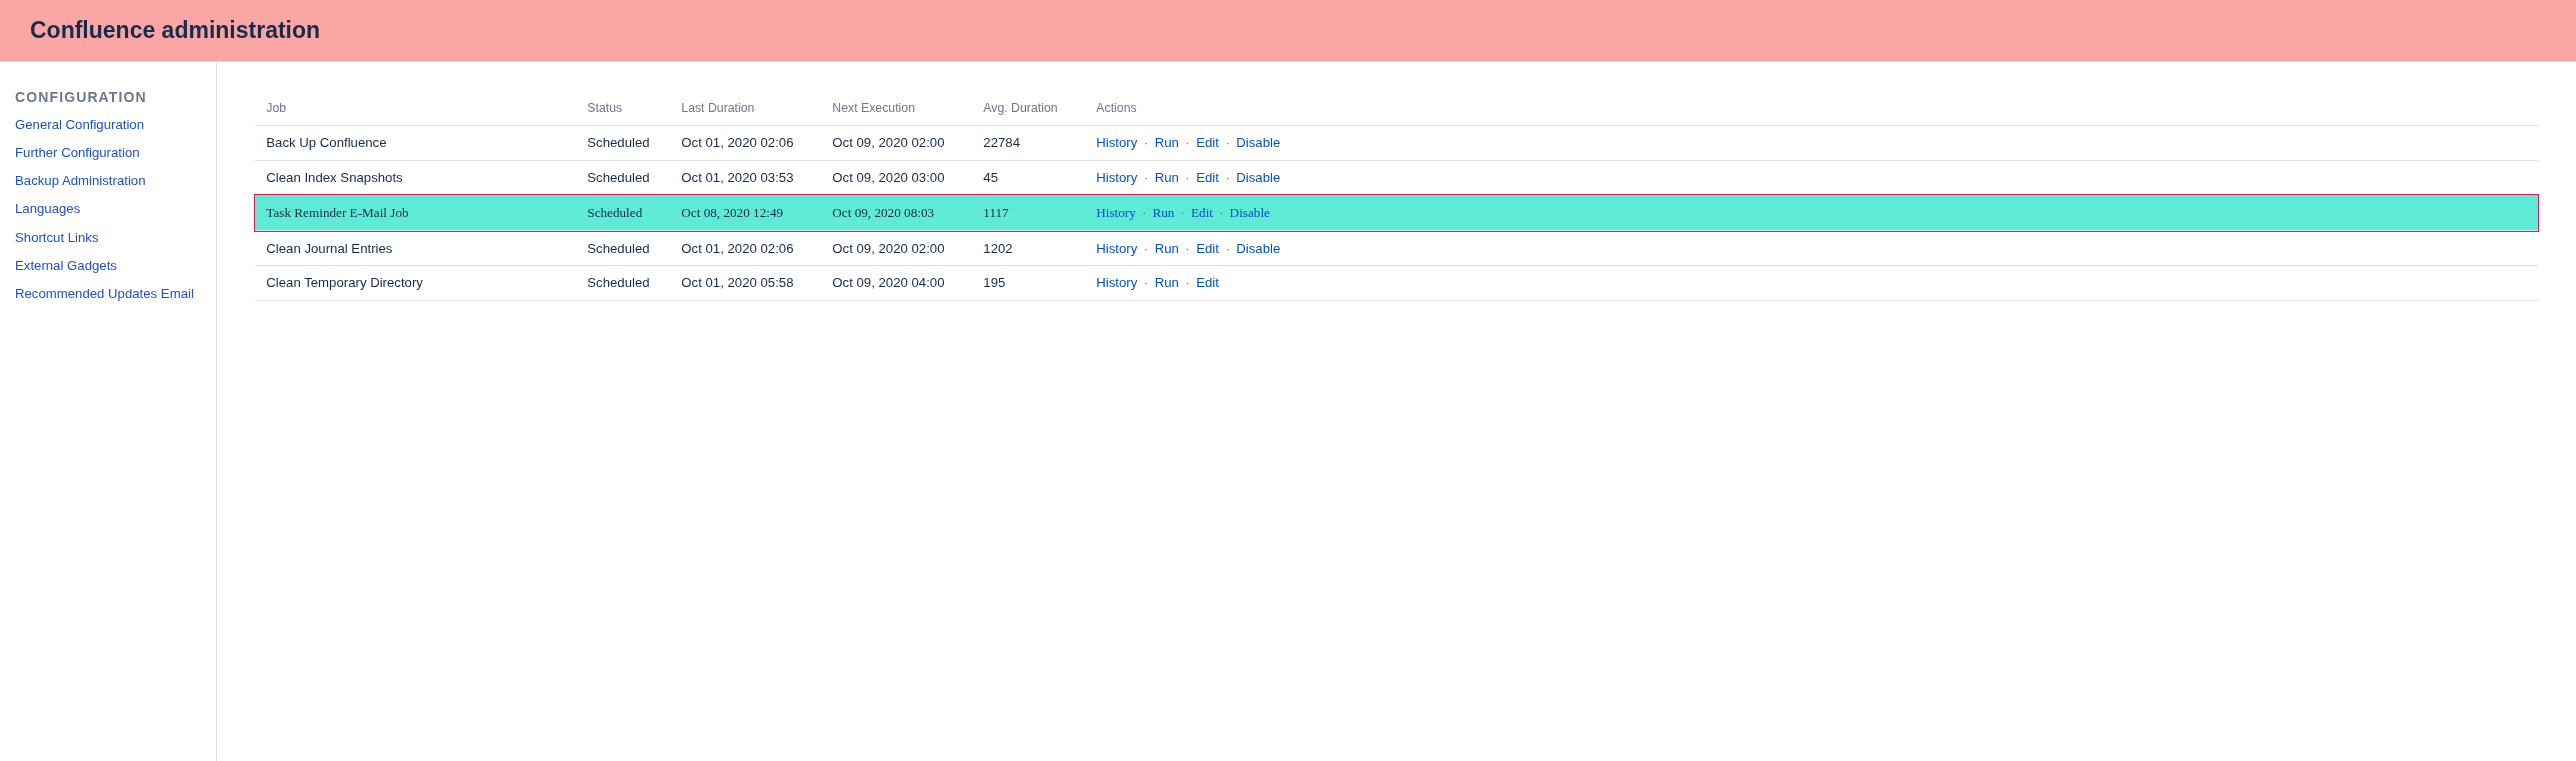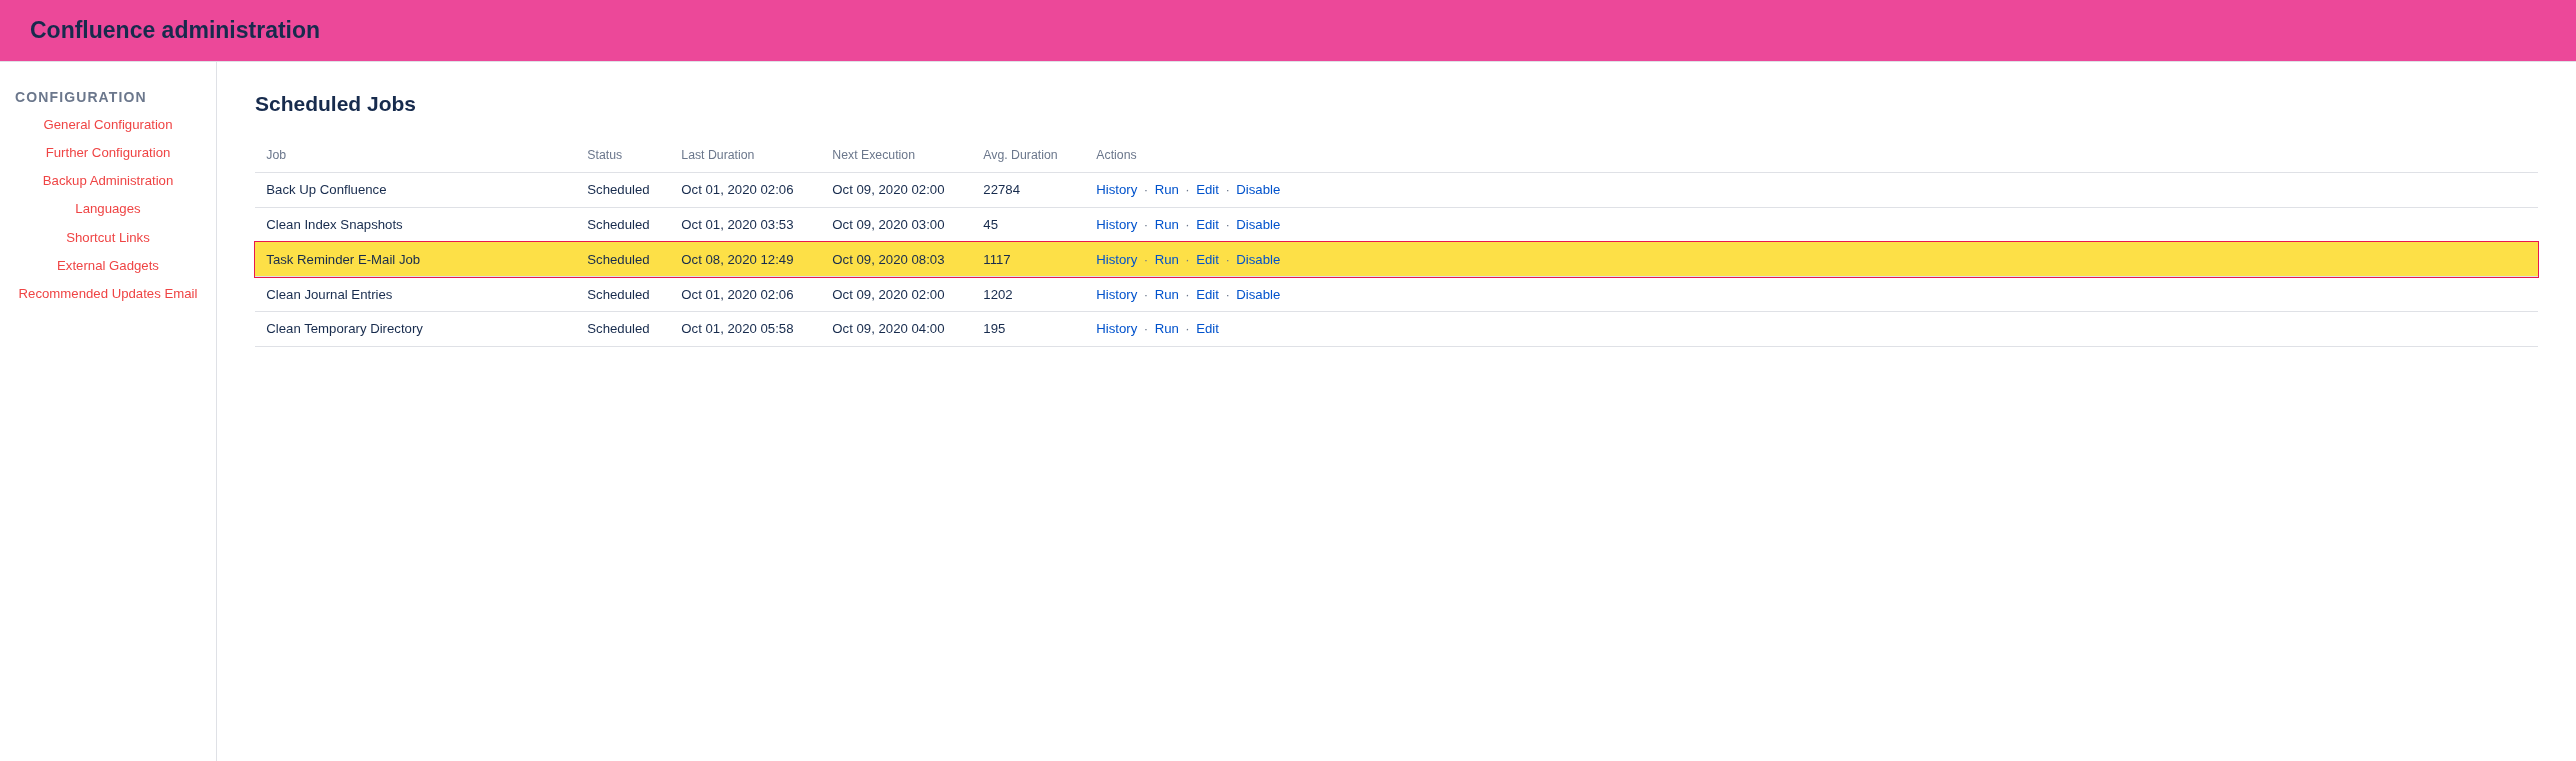--- a/index.html
+++ b/index.html
@@ -3,21 +3,21 @@
   <meta charset="utf-8">
   <style>
     * { box-sizing: border-box; margin: 0; padding: 0; }
     body {
       font-family: -apple-system, BlinkMacSystemFont, 'Segoe UI', Arial, sans-serif;
       background: #f4f5f7;
       color: #172b4d;
       font-size: 13.2px;
     }
     .page-header {
-      background: #ec4899;
+      background: #fca5a5;
       padding: 17px 30px;
       border-bottom: 0.9px solid #dfe1e6;
     }
     .page-header h1 {
       font-size: 23px;
       font-weight: 600;
       color: #172b4d;
     }
     .page-body {
       display: flex;
@@ -34,25 +34,24 @@
       font-size: 14px;
       font-weight: 700;
       color: #6b778c;
       letter-spacing: 0.08em;
       padding: 7.6px 15px 5.7px 15px;
       text-transform: uppercase;
     }
     .sidebar-item {
       display: block;
       padding: 6.6px 15px;
-      color: #ef4444;
+      color: #1d4ed8;
       text-decoration: none;
       font-size: 13.2px;
       cursor: pointer;
-      text-align: center;
     }
     .main-content {
       flex: 1;
       padding: 30px 38px;
       background: #fff;
     }
     .main-content h2 {
       font-size: 21px;
       font-weight: 600;
       color: #172b4d;
@@ -76,21 +75,22 @@
     td {
       padding: 9.4px 11.3px;
       border-bottom: 0.9px solid #dfe1e6;
       color: #172b4d;
     }
     tr.highlighted {
       outline: 1.9px solid #e8184d;
       outline-offset: -0.9px;
     }
     tr.highlighted td {
-      background: #fde047;
+      background: #5eead4;
+      font-family: Liberation Serif, serif;
     }
     .action-links {
       color: #0052cc;
       white-space: nowrap;
     }
     .action-links a {
       color: #0052cc;
       text-decoration: none;
       cursor: pointer;
     }
@@ -120,21 +120,20 @@
         <a class="sidebar-item">Further Configuration</a>
         <a class="sidebar-item">Backup Administration</a>
         <a class="sidebar-item">Languages</a>
         <a class="sidebar-item">Shortcut Links</a>
         <a class="sidebar-item">External Gadgets</a>
         <a class="sidebar-item">Recommended Updates Email</a>
       </div>
   </nav>
 
   <main class="main-content">
-    <h2>Scheduled Jobs</h2>
     <table>
       <thead>
         <tr>
           <th class="col-job">Job</th>
           <th class="col-status">Status</th>
           <th class="col-last">Last Duration</th>
           <th class="col-next">Next Execution</th>
           <th class="col-avg">Avg. Duration</th>
           <th class="col-actions">Actions</th>
         </tr>

